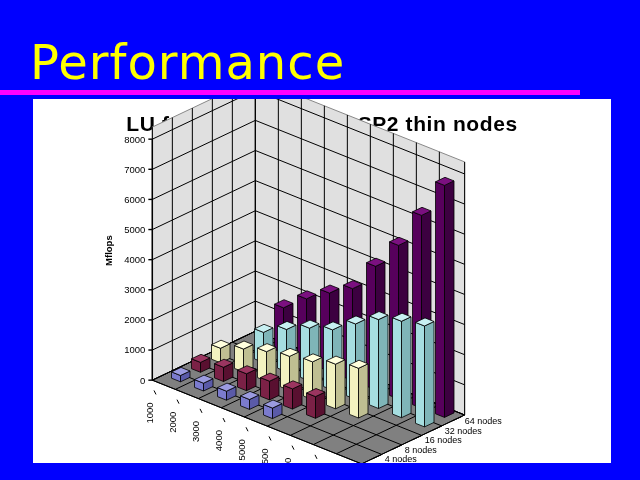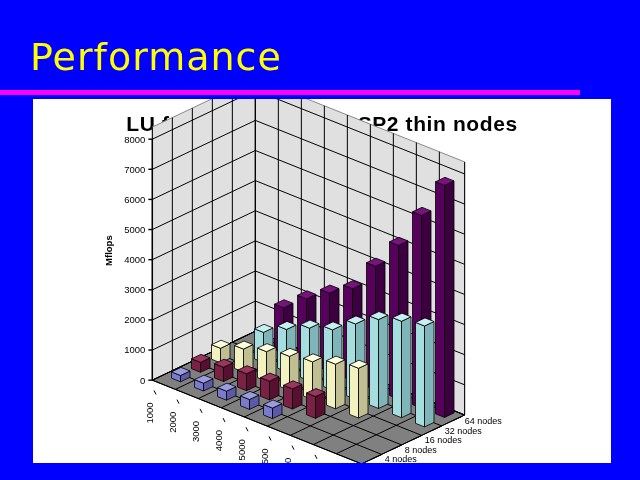--- a/index.html
+++ b/index.html
@@ -8,21 +8,21 @@
     background:#0000FF;
     font-family:"Liberation Sans", sans-serif;
     position:relative;
   }
   #slide{position:absolute;left:0;top:0;width:640px;height:480px;background:#0000FF;}
 
   
   #slide-title{
     position:absolute;left:30px;top:38px;
     font-family:"DejaVu Sans", sans-serif;
-    font-size:38px;font-weight:400;color:#FFFF00;
+    font-size:48px;font-weight:400;color:#FFFF00;
     letter-spacing:1px;line-height:1;
     white-space:nowrap;
     text-align:center;
   }
   #title-rule{
     position:absolute;left:0px;top:90px;width:580px;height:5px;background:#FF00FF;
   }
 
   
   #chart-panel{

